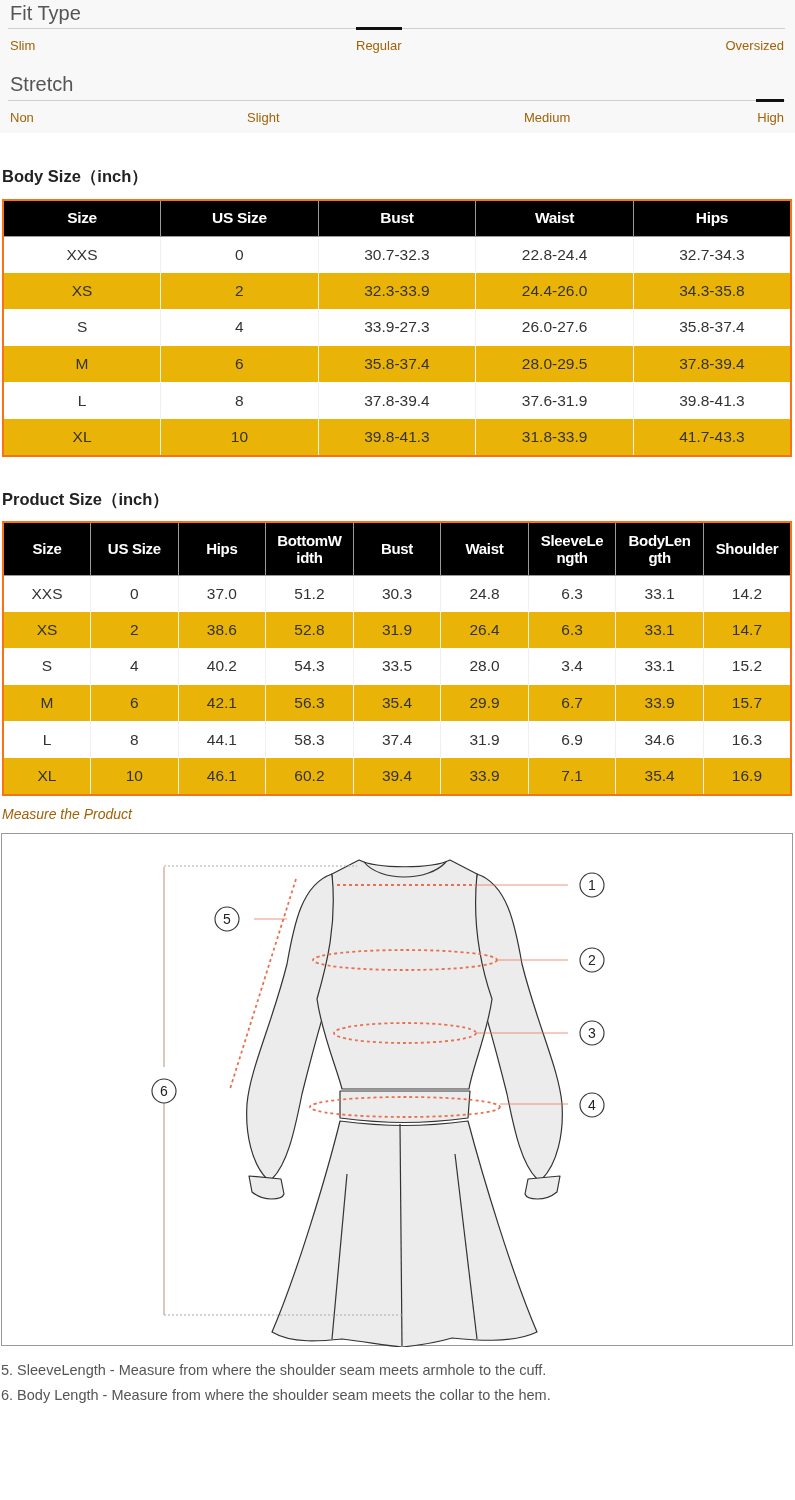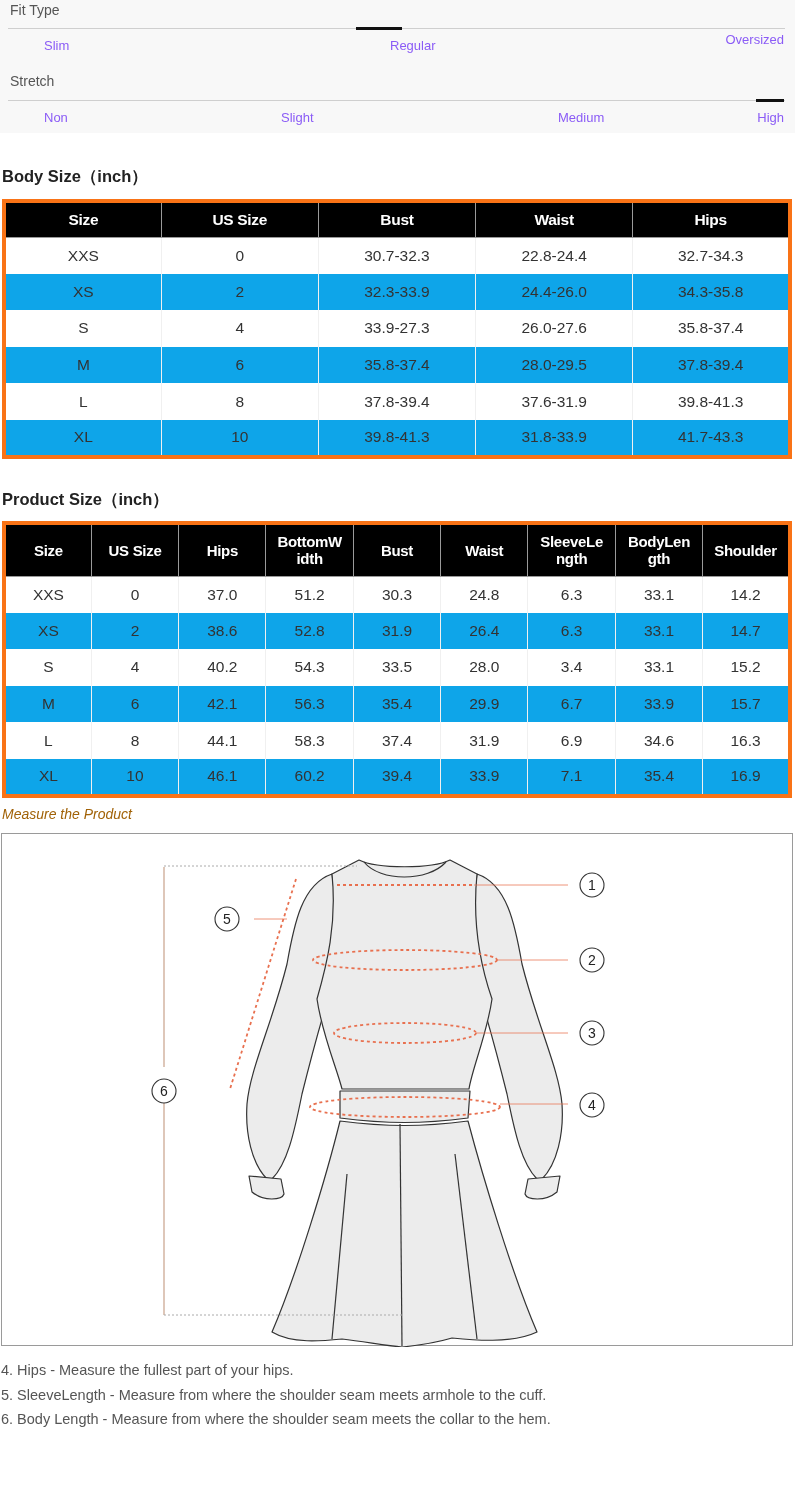--- a/index.html
+++ b/index.html
@@ -1,33 +1,33 @@
 <!DOCTYPE html>
 <html><head>
 <meta charset="utf-8">
 <style>
   * { box-sizing: border-box; margin: 0; padding: 0; }
   html, body { width: 795px; height: 1500px; background: #ffffff; overflow: hidden; }
   body { font-family: "Liberation Sans", "DejaVu Sans", sans-serif; color: #1a1a1a; position: relative; }
 
   
   .fit-panel { position: absolute; left: 0; top: 0; width: 795px; height: 133px; background: #f8f8f8; }
-  .fit-label { position: absolute; left: 10px; font-size: 14px; color: #555; font-weight: 300; }
+  .fit-label { position: absolute; left: 10px; font-size: 20px; color: #555; font-weight: 300; }
   .fit-track { position: absolute; left: 8px; width: 777px; height: 1px; background: #cfcfcf; }
   .fit-marker { position: absolute; height: 3px; background: #111; }
-  .fit-opt { position: absolute; font-size: 13px; color: #8b5cf6; font-weight: 300; margin-left: 34px; }
+  .fit-opt { position: absolute; font-size: 13px; color: #a16207; font-weight: 300; }
 
   
   .section-title { position: absolute; left: 2px; font-size: 16.5px; font-weight: bold; color: #222; }
 
   
-  table.size-table { position: absolute; left: 2px; width: 790px; border-collapse: collapse; border: 4px solid #f97316; table-layout: fixed; }
+  table.size-table { position: absolute; left: 2px; width: 790px; border-collapse: collapse; border: 2px solid #f97316; table-layout: fixed; }
   table.size-table th { background: #000; color: #fff; font-weight: bold; font-size: 15.5px; border: 1px solid #9a9a9a; text-align: center; letter-spacing: -0.3px; }
   table.size-table td { text-align: center; font-size: 15.5px; color: #333; font-weight: 300; border-left: 1px solid #f0f0f0; }
-  table.size-table tr.alt td { background: #0ea5e9; }
+  table.size-table tr.alt td { background: #eab308; }
   table.size-table tr.plain td { background: #fff; }
   #body-table th { height: 36px; }
   #body-table td { height: 36.6px; }
   #prod-table th { height: 53px; font-size: 15px; line-height: 17px; padding: 0 2px; }
   #prod-table td { height: 36.6px; }
 
   .measure-caption { position: absolute; left: 2px; top: 806px; font-size: 14px; font-style: italic; color: #a16207; font-weight: 300; }
   .diagram-box { position: absolute; left: 1px; top: 833px; width: 792px; height: 513px; border: 1px solid #9a9a9a; background: #fff; }
   .diagram-box svg { position: absolute; left: 0; top: 0; }
 
@@ -36,21 +36,21 @@
 </style>
 </head>
 <body>
 
 <div class="fit-panel">
   <div class="fit-label" style="top:2px">Fit Type</div>
   <div class="fit-track" style="top:28px"></div>
   <div class="fit-marker" style="top:27px;left:356px;width:46px"></div>
   <div class="fit-opt" style="top:38px;left:10px">Slim</div>
   <div class="fit-opt" style="top:38px;left:356px">Regular</div>
-  <div class="fit-opt" style="top:32px;right:11px">Oversized</div>
+  <div class="fit-opt" style="top:38px;right:11px">Oversized</div>
 
   <div class="fit-label" style="top:73px">Stretch</div>
   <div class="fit-track" style="top:100px"></div>
   <div class="fit-marker" style="top:99px;left:756px;width:28px"></div>
   <div class="fit-opt" style="top:110px;left:10px">Non</div>
   <div class="fit-opt" style="top:110px;left:247px">Slight</div>
   <div class="fit-opt" style="top:110px;left:524px">Medium</div>
   <div class="fit-opt" style="top:110px;right:11px">High</div>
 </div>
 
@@ -267,16 +267,15 @@
         </g>
       <g>
           <circle cx="162" cy="257" r="12" fill="#fff" stroke="#333"></circle>
           <text x="162" y="262">6</text>
         </g>
     </g>
   </svg>
 </div>
 
 <div class="instructions">
-  <div class="instr">4. Hips - Measure the fullest part of your hips.</div>
   <div class="instr">5. SleeveLength - Measure from where the shoulder seam meets armhole to the cuff.</div>
   <div class="instr">6. Body Length - Measure from where the shoulder seam meets the collar to the hem.</div>
 </div>
 
 </body></html>

